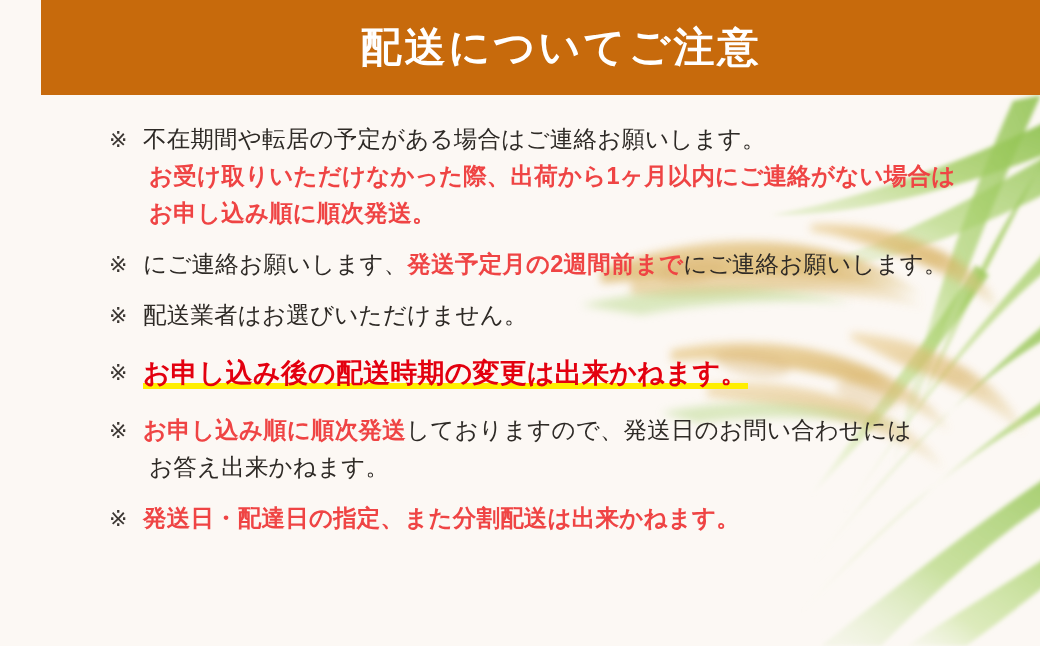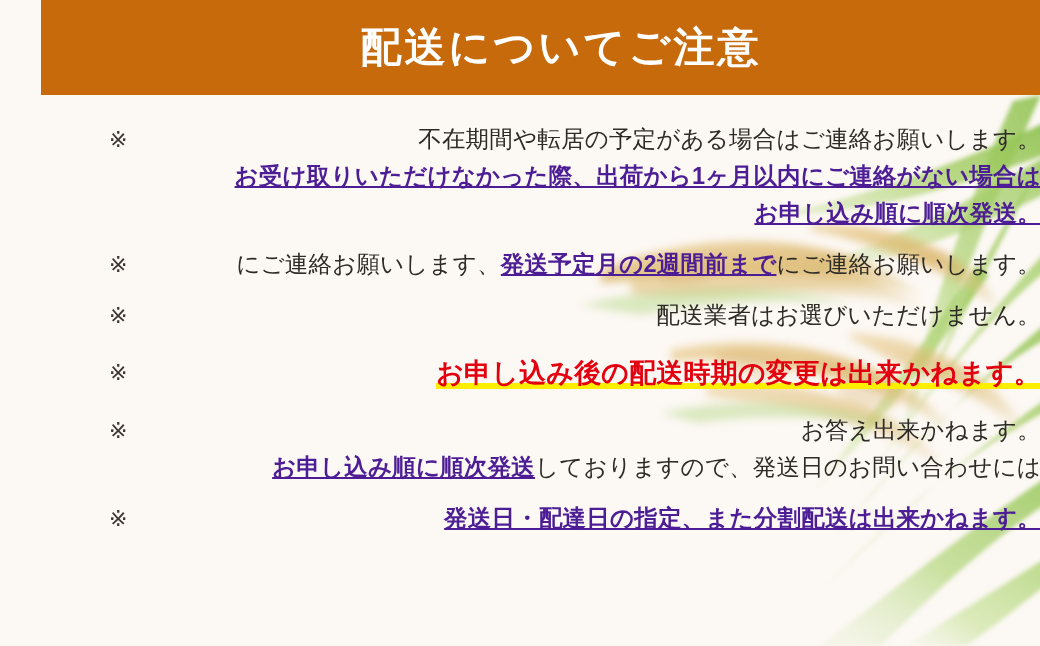--- a/index.html
+++ b/index.html
@@ -86,26 +86,25 @@
     font-size: 22px;
     line-height: 50px;
   }
 
   .notice-text {
     flex: 1 1 auto;
     font-size: 23.5px;
     line-height: 37px;
     color: #2E2A26;
     letter-spacing: 0.2px;
-    text-align: right;
   }
   .notice-line { display: block; white-space: nowrap; }
   .notice-line.indent { padding-left: 6px; }
 
-  .red { color: #4c1d95; font-weight: bold; text-decoration: underline; }
+  .red { color: #ef4444; font-weight: bold; }
   .blk { color: #2E2A26; }
 
   
   .notice-text.emphasis {
     font-size: 27px;
     line-height: 50px;
     font-weight: bold;
     color: #E3000F;
   }
   .hl {
@@ -228,26 +227,26 @@
       <span class="notice-text emphasis">
         <span class="notice-line">
           <span class="hl">お申し込み後の配送時期の変更は出来かねます。</span>
         </span>
       </span>
     </div>
 
     <div class="notice-item">
       <span class="bullet">※</span>
       <span class="notice-text">
+        <span class="notice-line">
+          <span class="red">お申し込み順に順次発送</span><span class="blk">しておりますので、発送日のお問い合わせには</span>
+        </span>
         <span class="notice-line indent">
           <span class="blk">お答え出来かねます。</span>
         </span>
-        <span class="notice-line">
-          <span class="red">お申し込み順に順次発送</span><span class="blk">しておりますので、発送日のお問い合わせには</span>
-        </span>
       </span>
     </div>
 
     <div class="notice-item">
       <span class="bullet">※</span>
       <span class="notice-text">
         <span class="notice-line">
           <span class="red">発送日・配達日の指定、また分割配送は出来かねます。</span>
         </span>
       </span>

